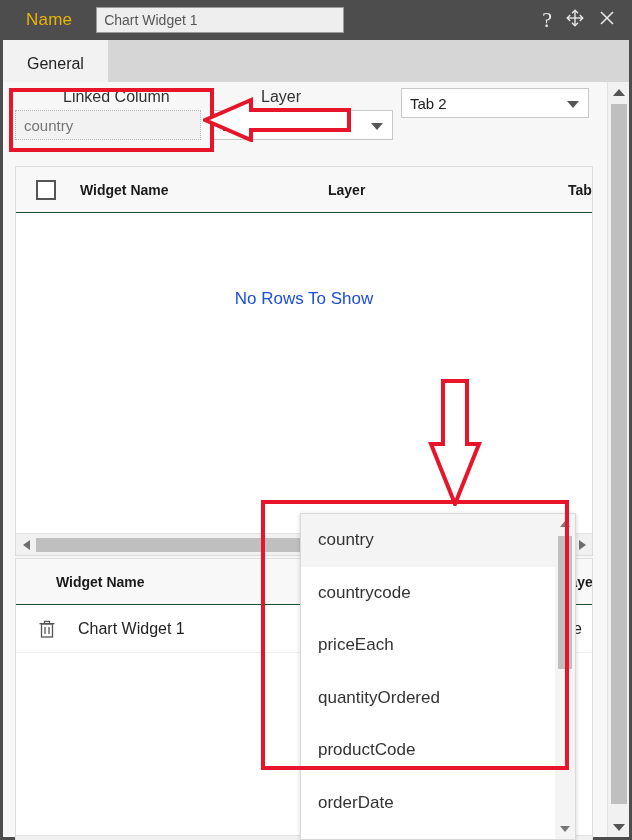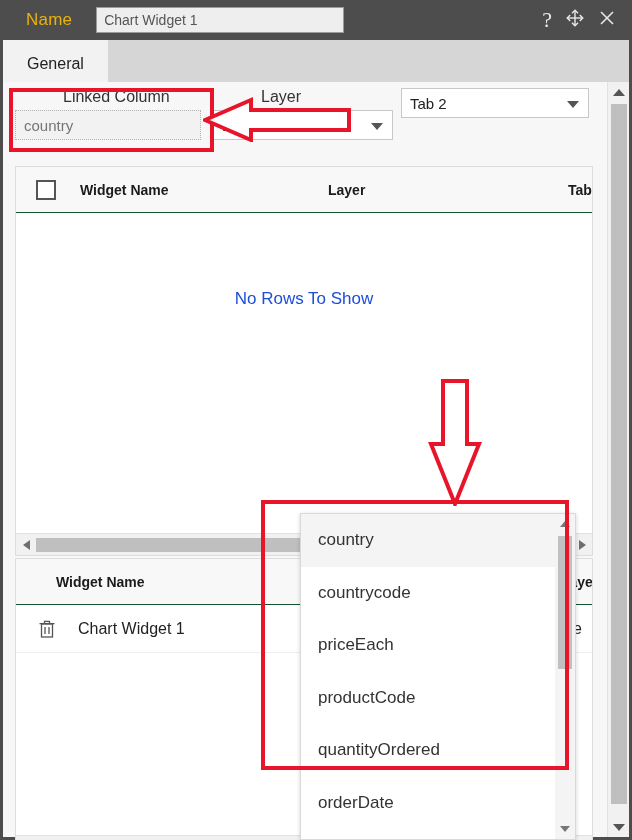--- a/index.html
+++ b/index.html
@@ -447,22 +447,22 @@
     <div class="vs-arrow down">
         <i class="tri-down"></i>
       </div>
   </div>
 
   <div class="dropdown">
     <div class="dd-list">
       <div class="dd-item selected">country</div>
       <div class="dd-item">countrycode</div>
       <div class="dd-item">priceEach</div>
+      <div class="dd-item">quantityOrdered</div>
       <div class="dd-item">productCode</div>
-      <div class="dd-item">quantityOrdered</div>
       <div class="dd-item">orderDate</div>
     </div>
     <div class="dd-scroll">
       <div class="dd-arrow up">
           <i class="dd-tri-up"></i>
         </div>
       <div class="dd-thumb"></div>
       <div class="dd-arrow down">
           <i class="dd-tri-down"></i>
         </div>

